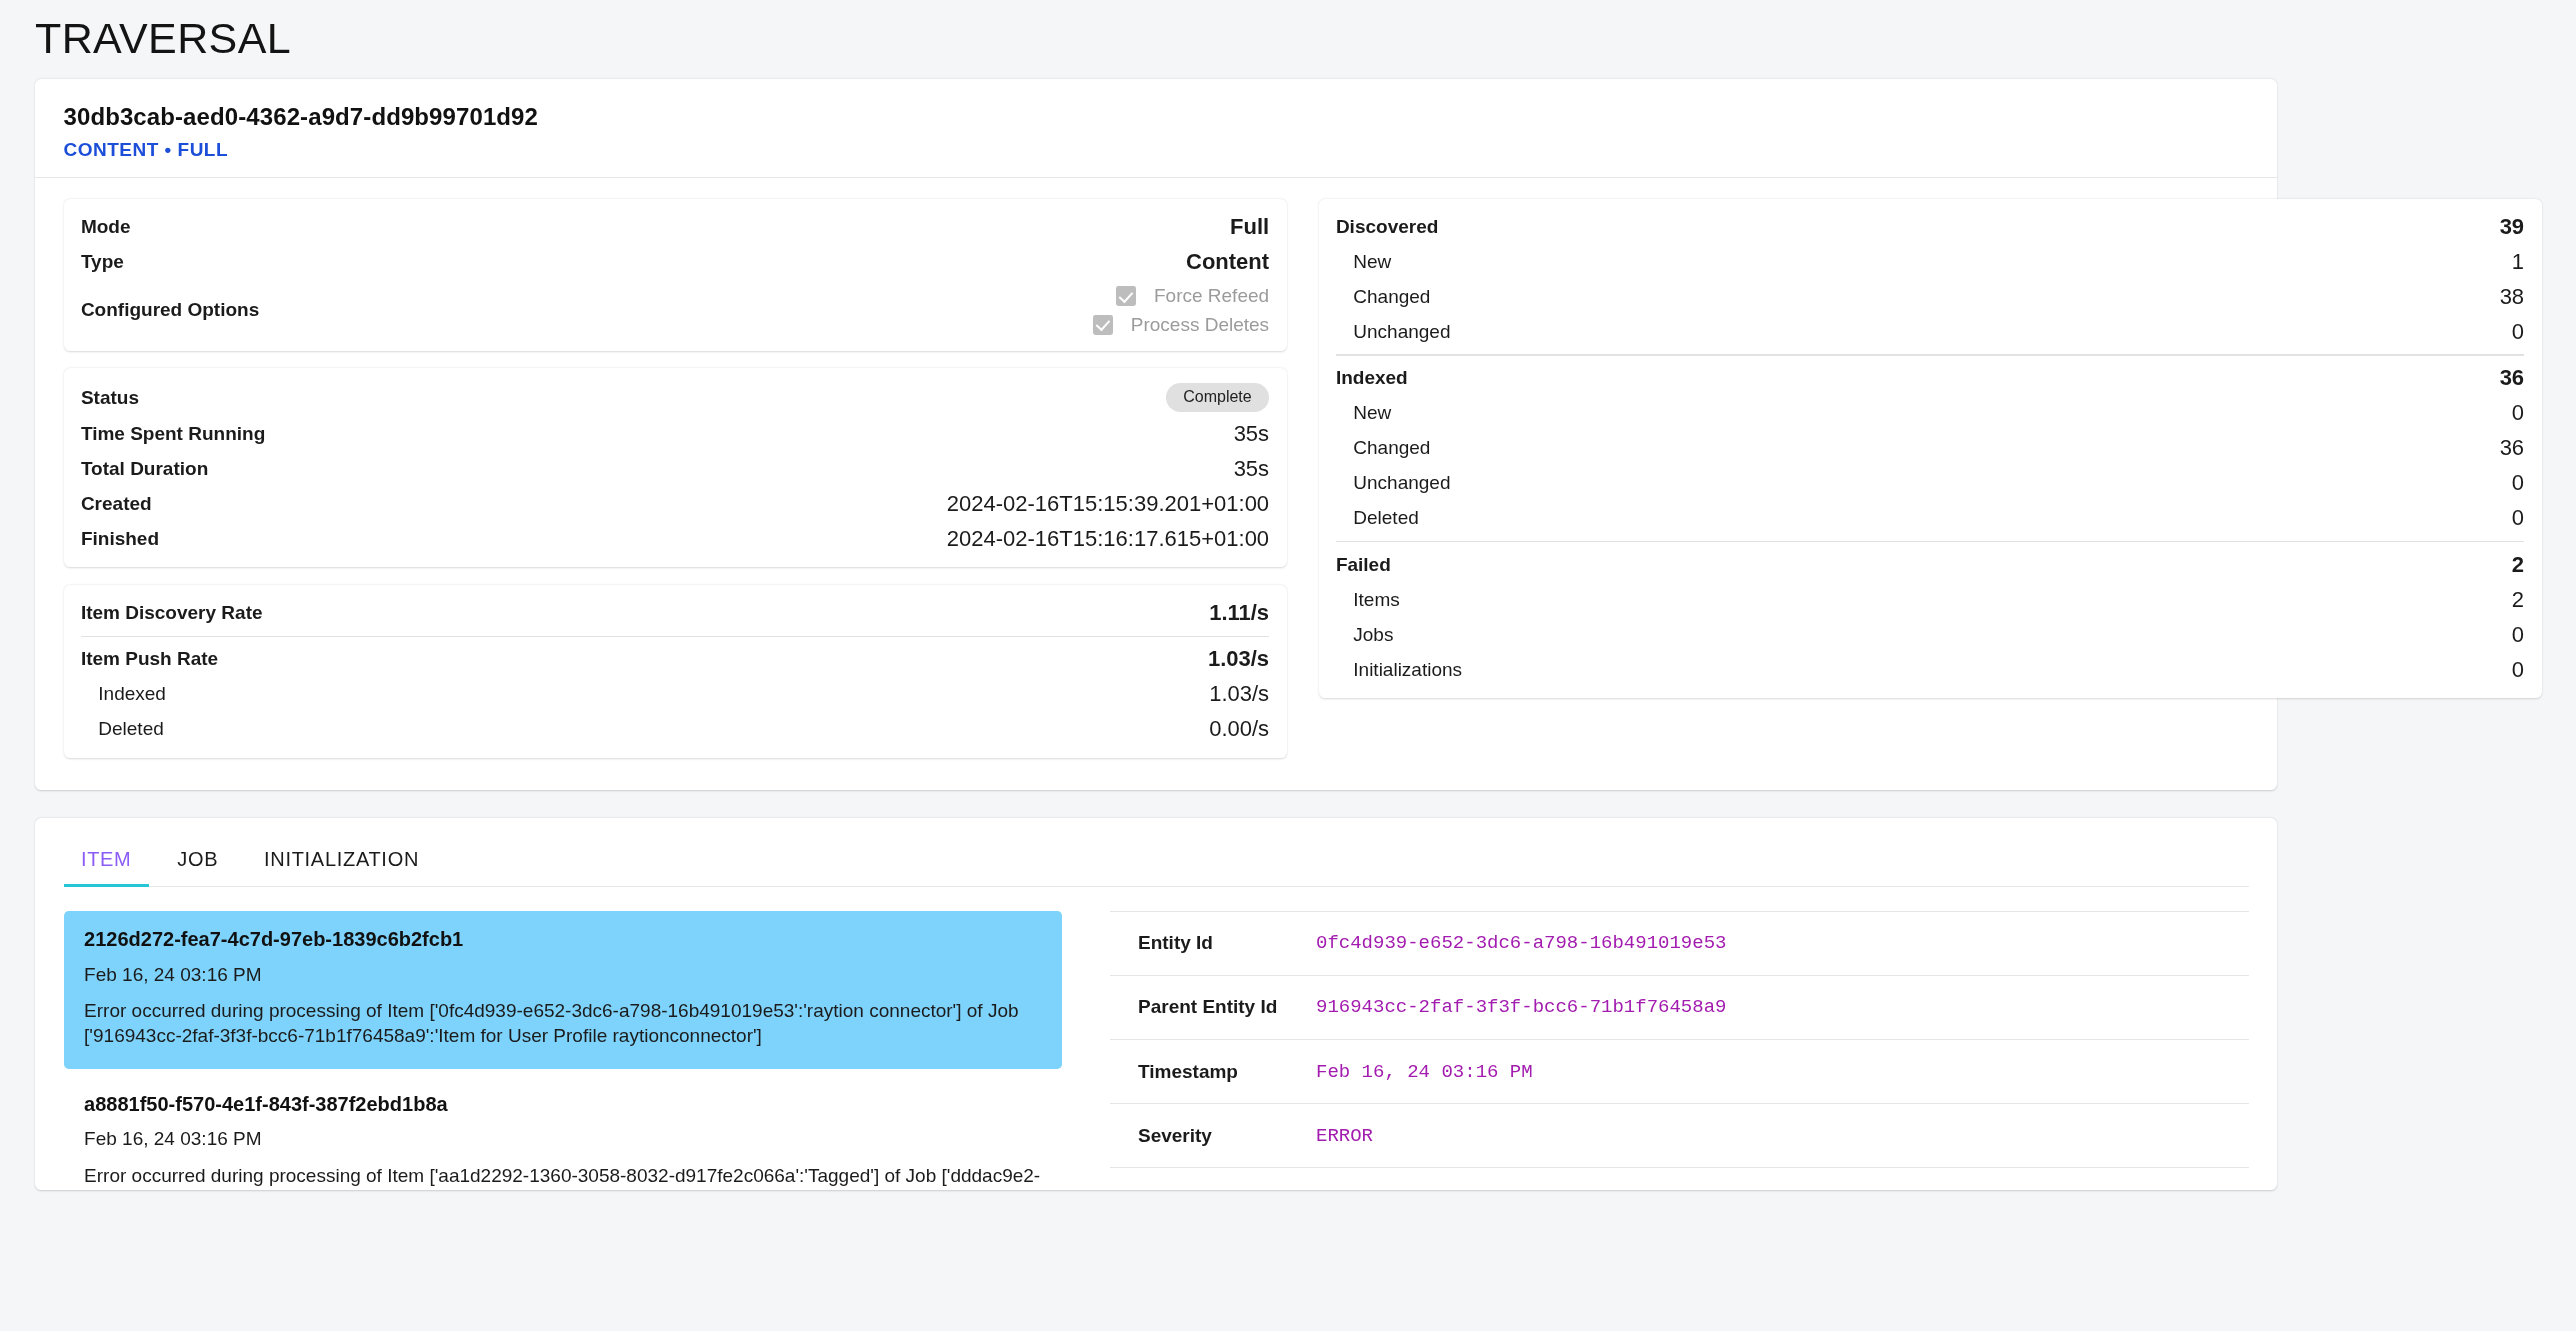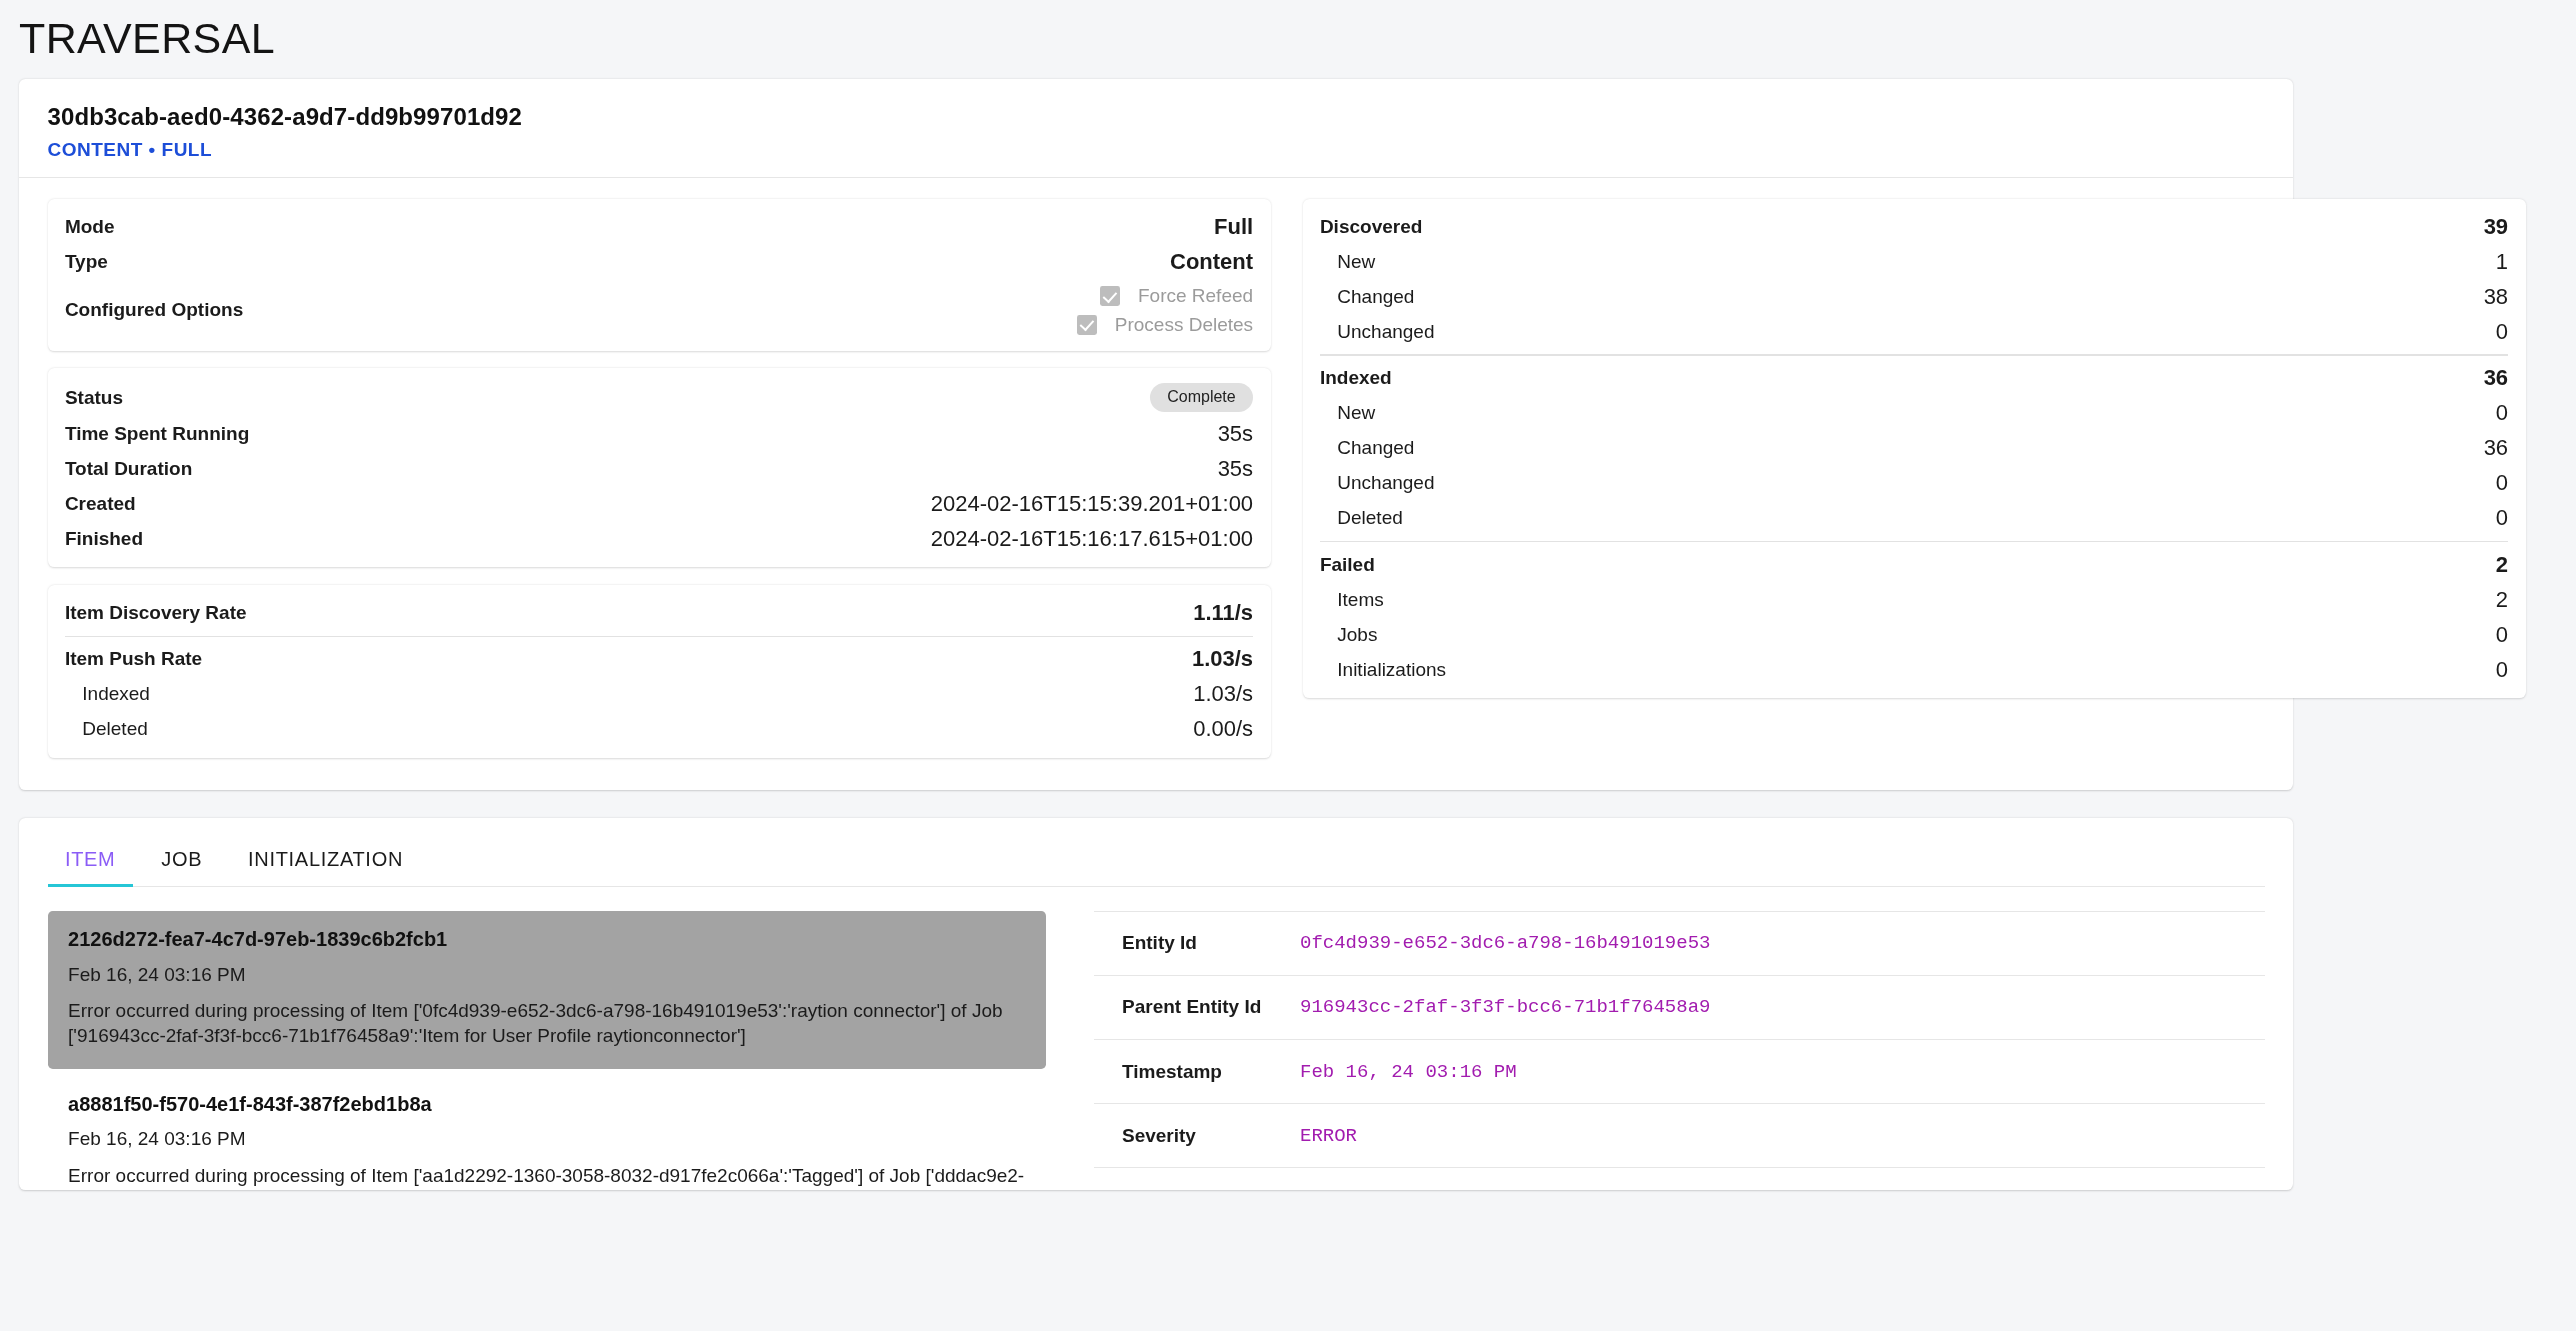--- a/index.html
+++ b/index.html
@@ -5,21 +5,21 @@
   * { box-sizing: border-box; margin: 0; padding: 0; }
   html, body {
     width: 2576px;
     height: 1332px;
     background: #f5f6f8;
     font-family: "Liberation Sans", sans-serif;
     color: #1b1b1b;
     overflow: hidden;
   }
 
-  .page { width: 2312px; padding: 0 19px; }
+  .page { width: 2312px; padding: 0 35px; }
 
   
   .page-title {
     font-size: 43px;
     font-weight: 400;
     letter-spacing: 0.4px;
     color: #141414;
     padding: 14.3px 0 16px 0;
   }
 
@@ -144,21 +144,21 @@
   }
 
   
   .list-col { width: 998px; flex: 0 0 998px; }
   .list-item {
     border-radius: 4.8px;
     padding: 17.4px 20.6px 20.6px 20.6px;
     margin-bottom: 6.3px;
     cursor: pointer;
   }
-  .list-item.selected { background: #a3a3a3; }
+  .list-item.selected { background: #7dd3fc; }
   .li-title { font-size: 20px; font-weight: 700; color: #111; margin-bottom: 12.7px; }
   .li-date  { font-size: 19px; color: #1b1b1b; margin-bottom: 12.7px; }
   .li-desc  { font-size: 19px; color: #1b1b1b; line-height: 1.32; }
 
   
   .detail-col { flex: 1 1 auto; min-width: 0; }
   .detail-row {
     display: flex;
     align-items: center;
     gap: 20px;

